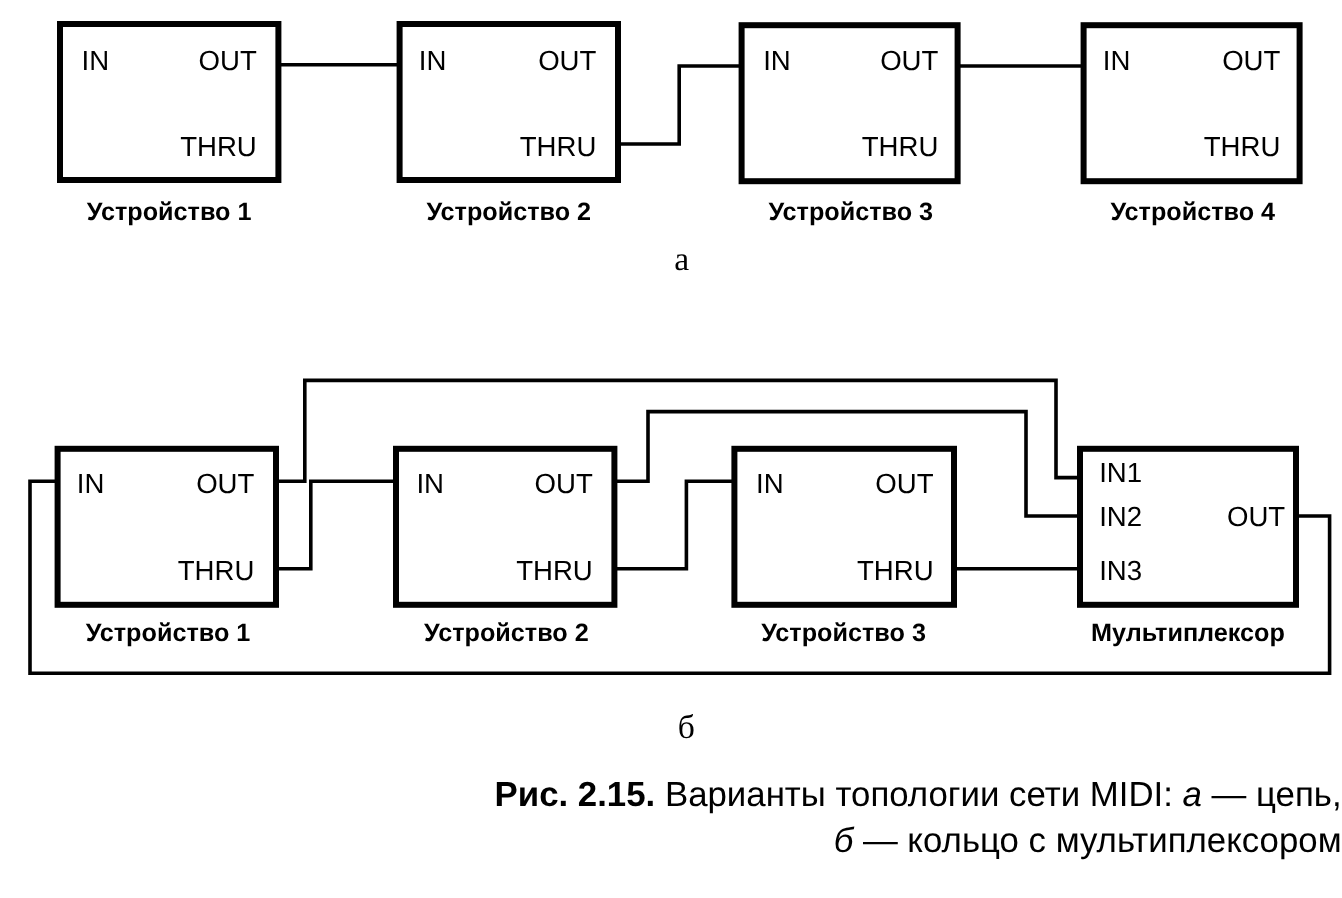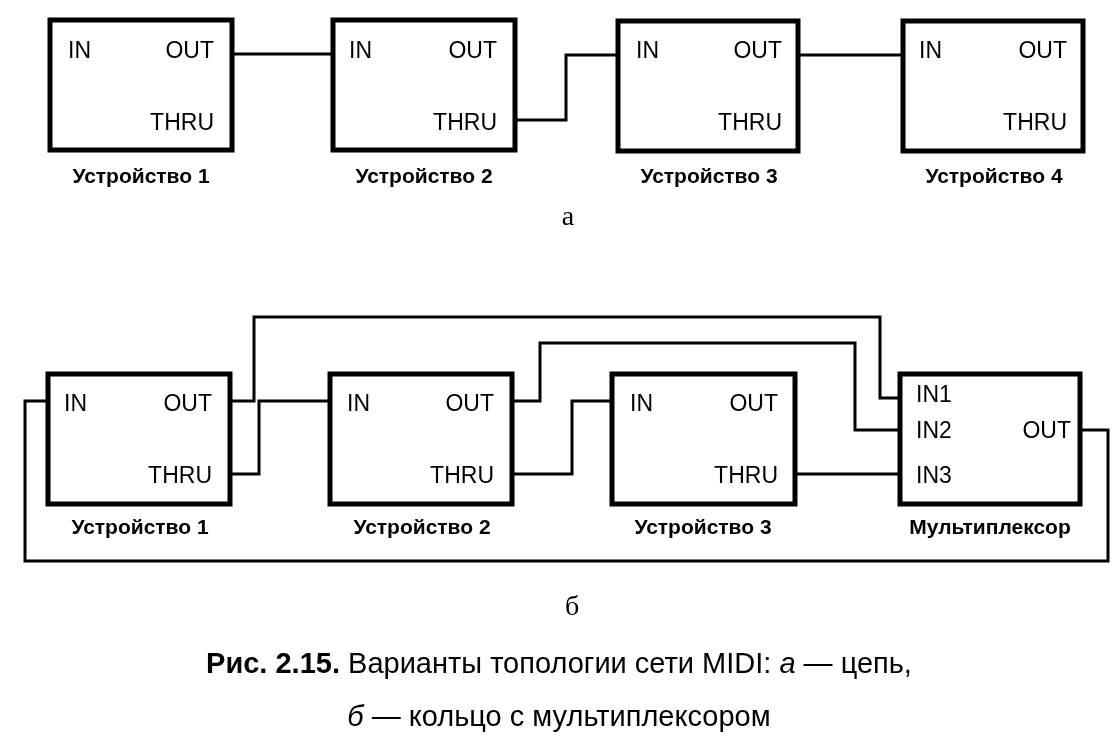--- a/index.html
+++ b/index.html
@@ -3,21 +3,21 @@
 <meta charset="utf-8">
 <style>
   html, body { margin: 0; padding: 0; background: #ffffff; }
   body { width: 1118px; height: 748px; position: relative; overflow: hidden; }
   svg { position: absolute; left: 0; top: 0; }
   .box { fill: #fff; stroke: #000; stroke-width: 5; }
   .wire { fill: none; stroke: #000; stroke-width: 3; }
   .port { font-family: "Liberation Sans", sans-serif; font-size: 23px; fill: #000; }
   .label { font-family: "Liberation Sans", sans-serif; font-size: 21px; font-weight: bold; fill: #000; }
   .sub { font-family: "Liberation Serif", serif; font-size: 28px; fill: #000; }
-  .caption { position: absolute; left: 0; width: 1118px; text-align: center;
+  .caption { position: absolute; left: 0; width: 1118px; text-align: right;
              font-family: "Liberation Sans", sans-serif; font-size: 29px; color: #000; line-height: 36px; }
   .caption b { font-weight: bold; }
   .caption i { font-style: italic; }
 </style>
 </head>
 <body>
 
 <svg width="1118" height="748" viewBox="0 0 1118 748">
 
   <g>
@@ -103,15 +103,15 @@
       <text class="label" x="990" y="534" text-anchor="middle">Мультиплексор</text>
     </g>
 
     <text class="sub" x="572" y="615" text-anchor="middle">б</text>
   </g>
 </svg>
 
 <div class="caption" style="top:645px;">
   <b>Рис. 2.15.</b><span> Варианты топологии сети MIDI: </span><i>а</i><span> — цепь,</span>
 </div>
-<div class="caption" style="top:698px;">
+<div class="caption" style="top:683px;">
   <i>б</i><span> — кольцо с мультиплексором</span>
 </div>
 
 </body></html>

